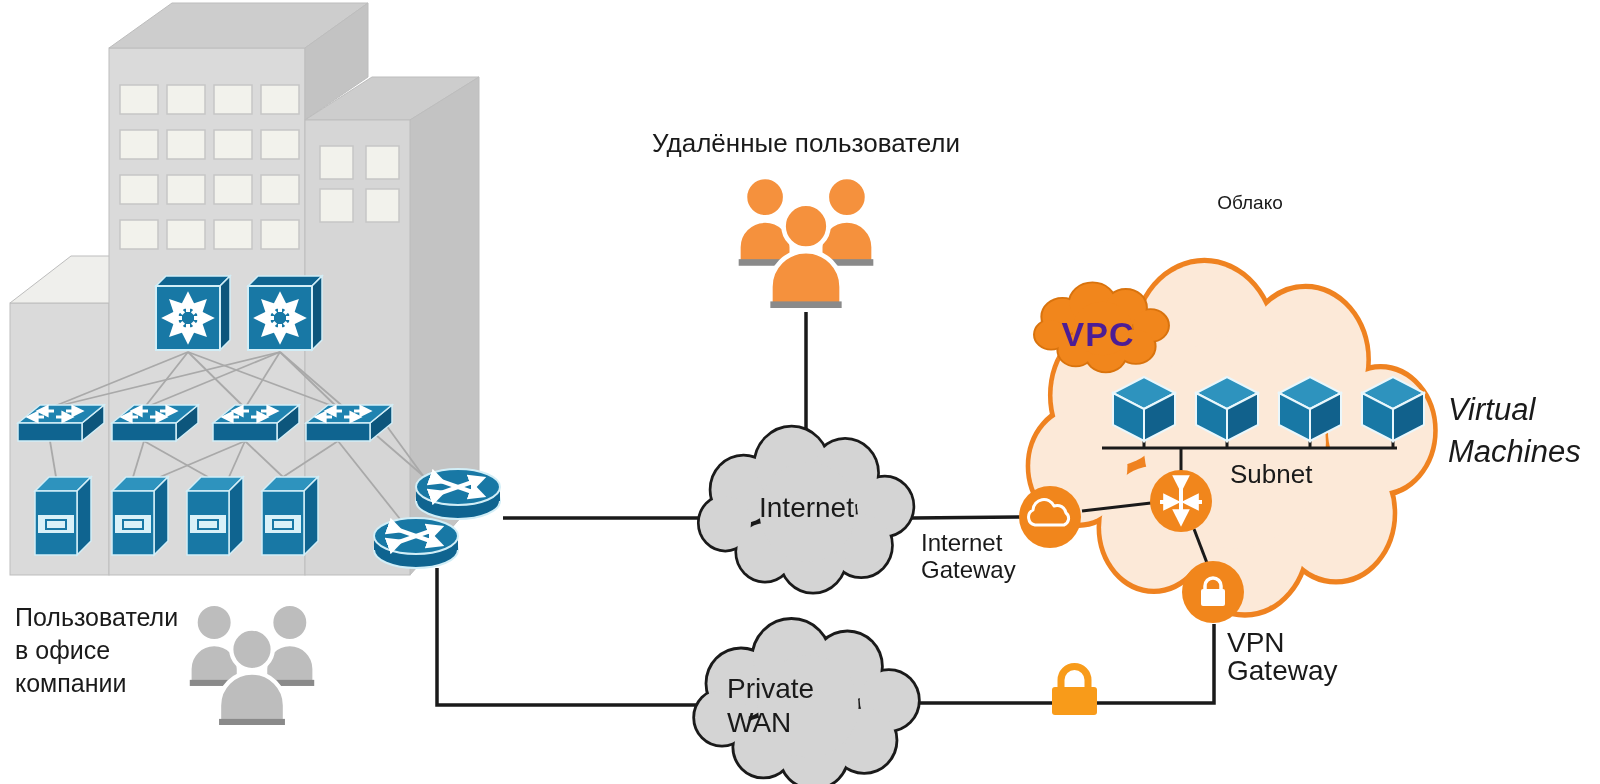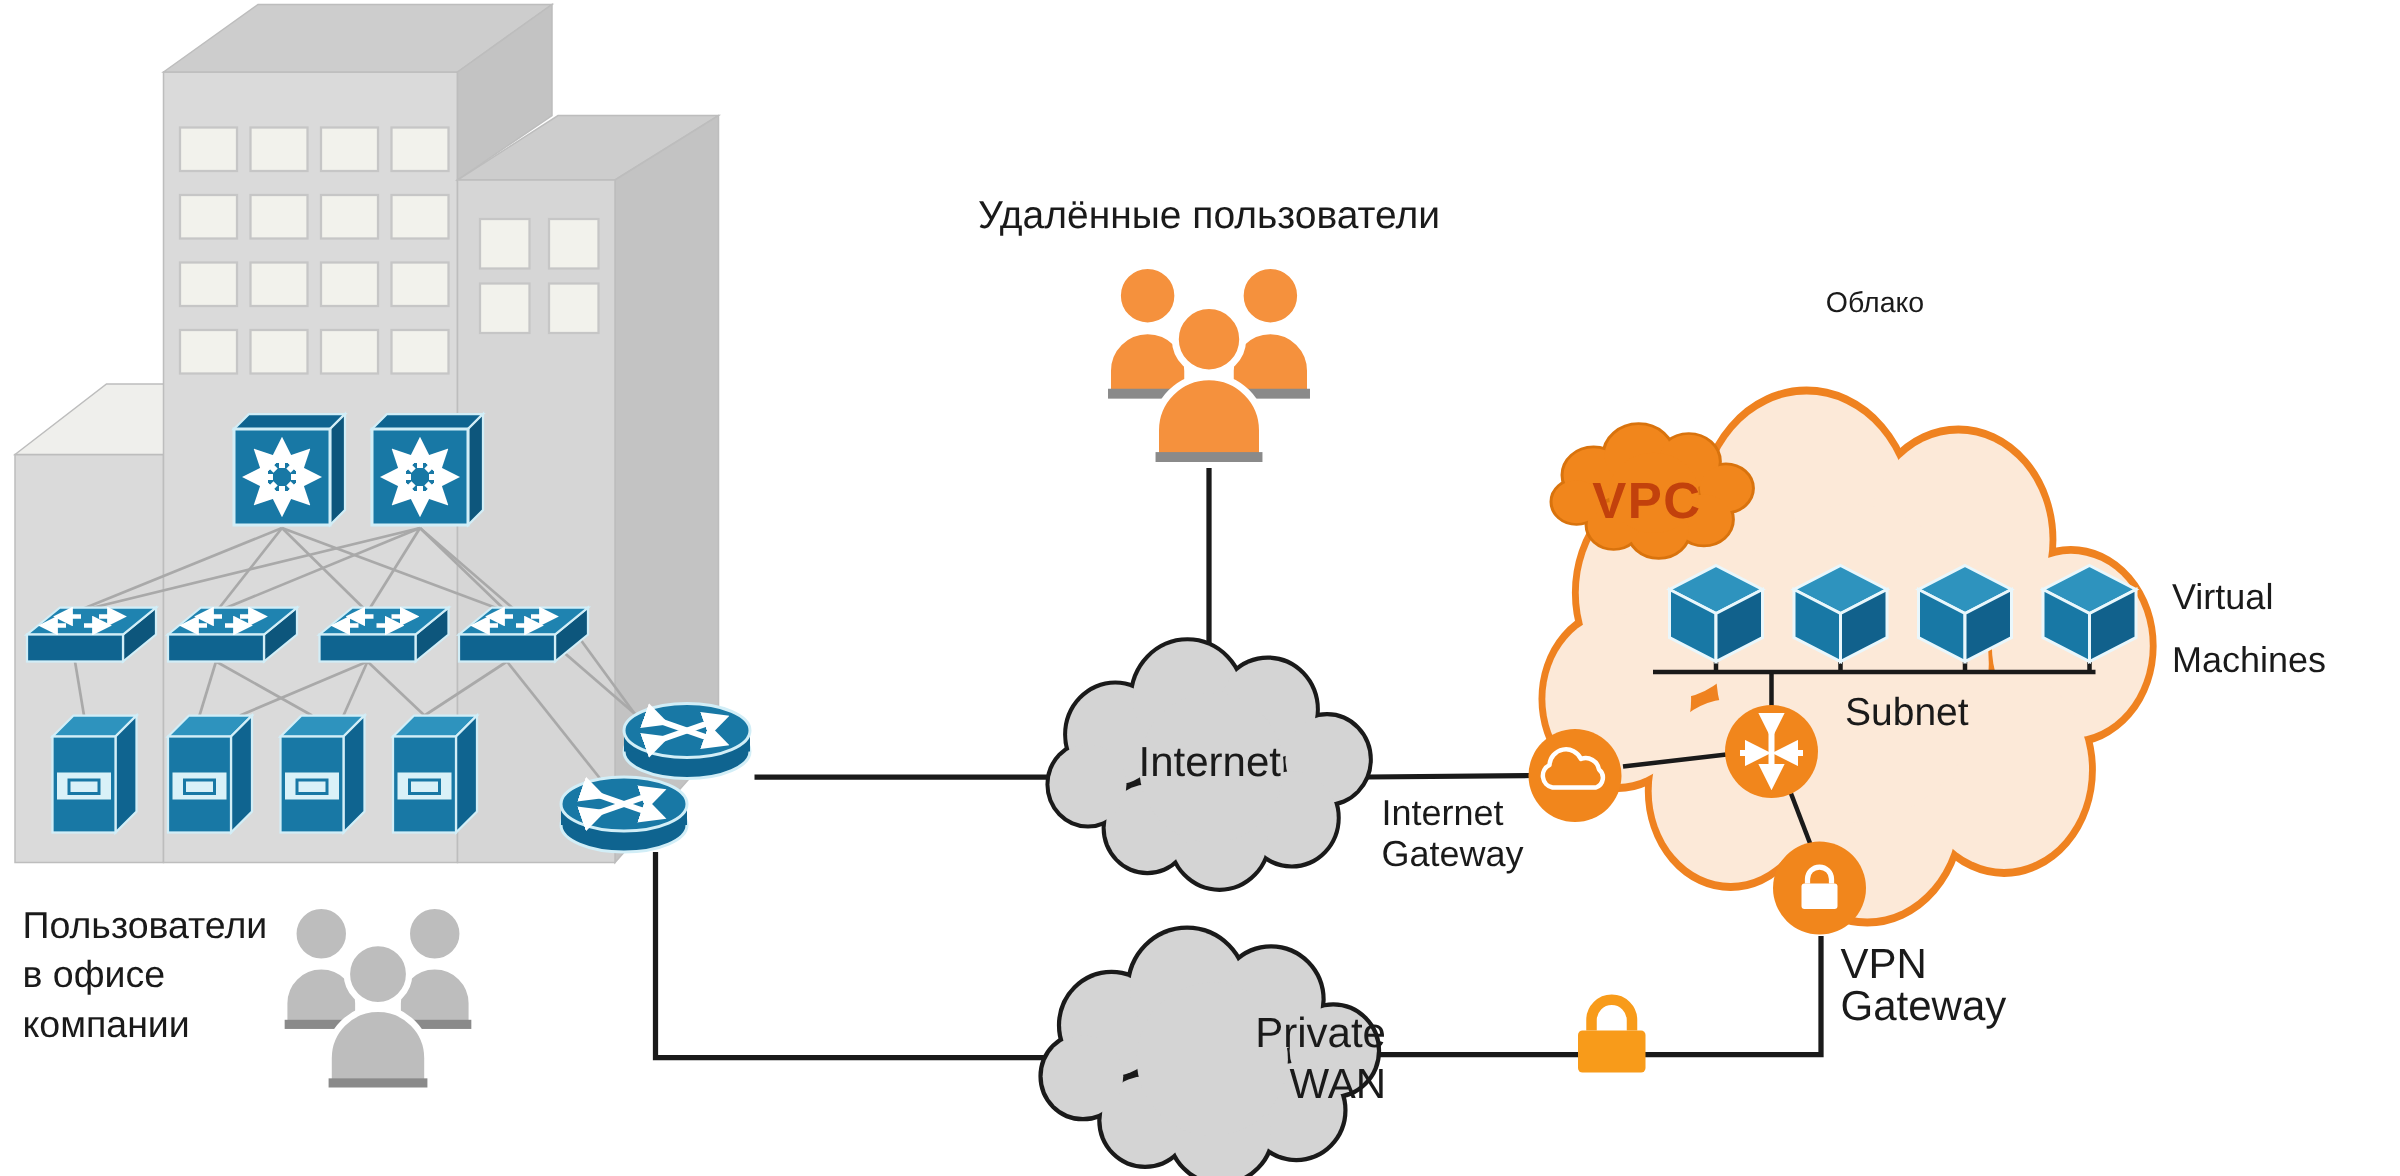--- a/index.html
+++ b/index.html
@@ -4,27 +4,27 @@
 <style>
   html,body{margin:0;padding:0;background:#fff;}
   #stage{position:relative;width:1600px;height:784px;background:#fff;
          font-family:"Liberation Sans",sans-serif;color:#1a1a1a;overflow:hidden;}
   #stage svg{position:absolute;left:0;top:0;}
   .lbl{position:absolute;white-space:pre-line;line-height:1.22;}
   .lbl-office{left:15px;top:601px;font-size:25px;line-height:33px;}
   .lbl-remote{left:606px;top:128px;width:400px;text-align:center;font-size:26px;}
   .lbl-cloudtitle{left:1150px;top:191px;width:200px;text-align:center;font-size:19px;}
   .lbl-internet{left:699px;top:491px;width:215px;text-align:center;font-size:28px;}
-  .lbl-wan{left:704px;top:672px;width:220px;text-align:right;font-size:28px;line-height:34px;}
+  .lbl-wan{left:727px;top:672px;width:220px;text-align:left;font-size:28px;line-height:34px;}
   .lbl-ig{left:921px;top:529px;font-size:24px;line-height:27px;}
   .lbl-vpngw{left:1227px;top:629px;font-size:28px;line-height:28px;}
   .lbl-subnet{left:1230px;top:459px;font-size:26px;}
-  .lbl-vm{left:1448px;top:378px;font-size:24px;line-height:42px;}
+  .lbl-vm{left:1448px;top:389px;font-size:31px;line-height:42px;font-style:italic;}
   .lbl-vpc{left:1037px;top:314px;width:122px;text-align:center;font-size:34px;
-           font-weight:bold;color:#c2410c;letter-spacing:1px;}
+           font-weight:bold;color:#4c1d95;letter-spacing:1px;}
 </style>
 </head>
 <body>
 
 <div id="stage">
 <svg width="1600" height="784" viewBox="0 0 1600 784">
   <defs>
     <marker id="aw" markerWidth="4.4" markerHeight="4.4" refX="2.2" refY="2.2" orient="auto">
       <path d="M0 0 L4.4 2.2 L0 4.4 Z" fill="#fff"></path>
     </marker>

